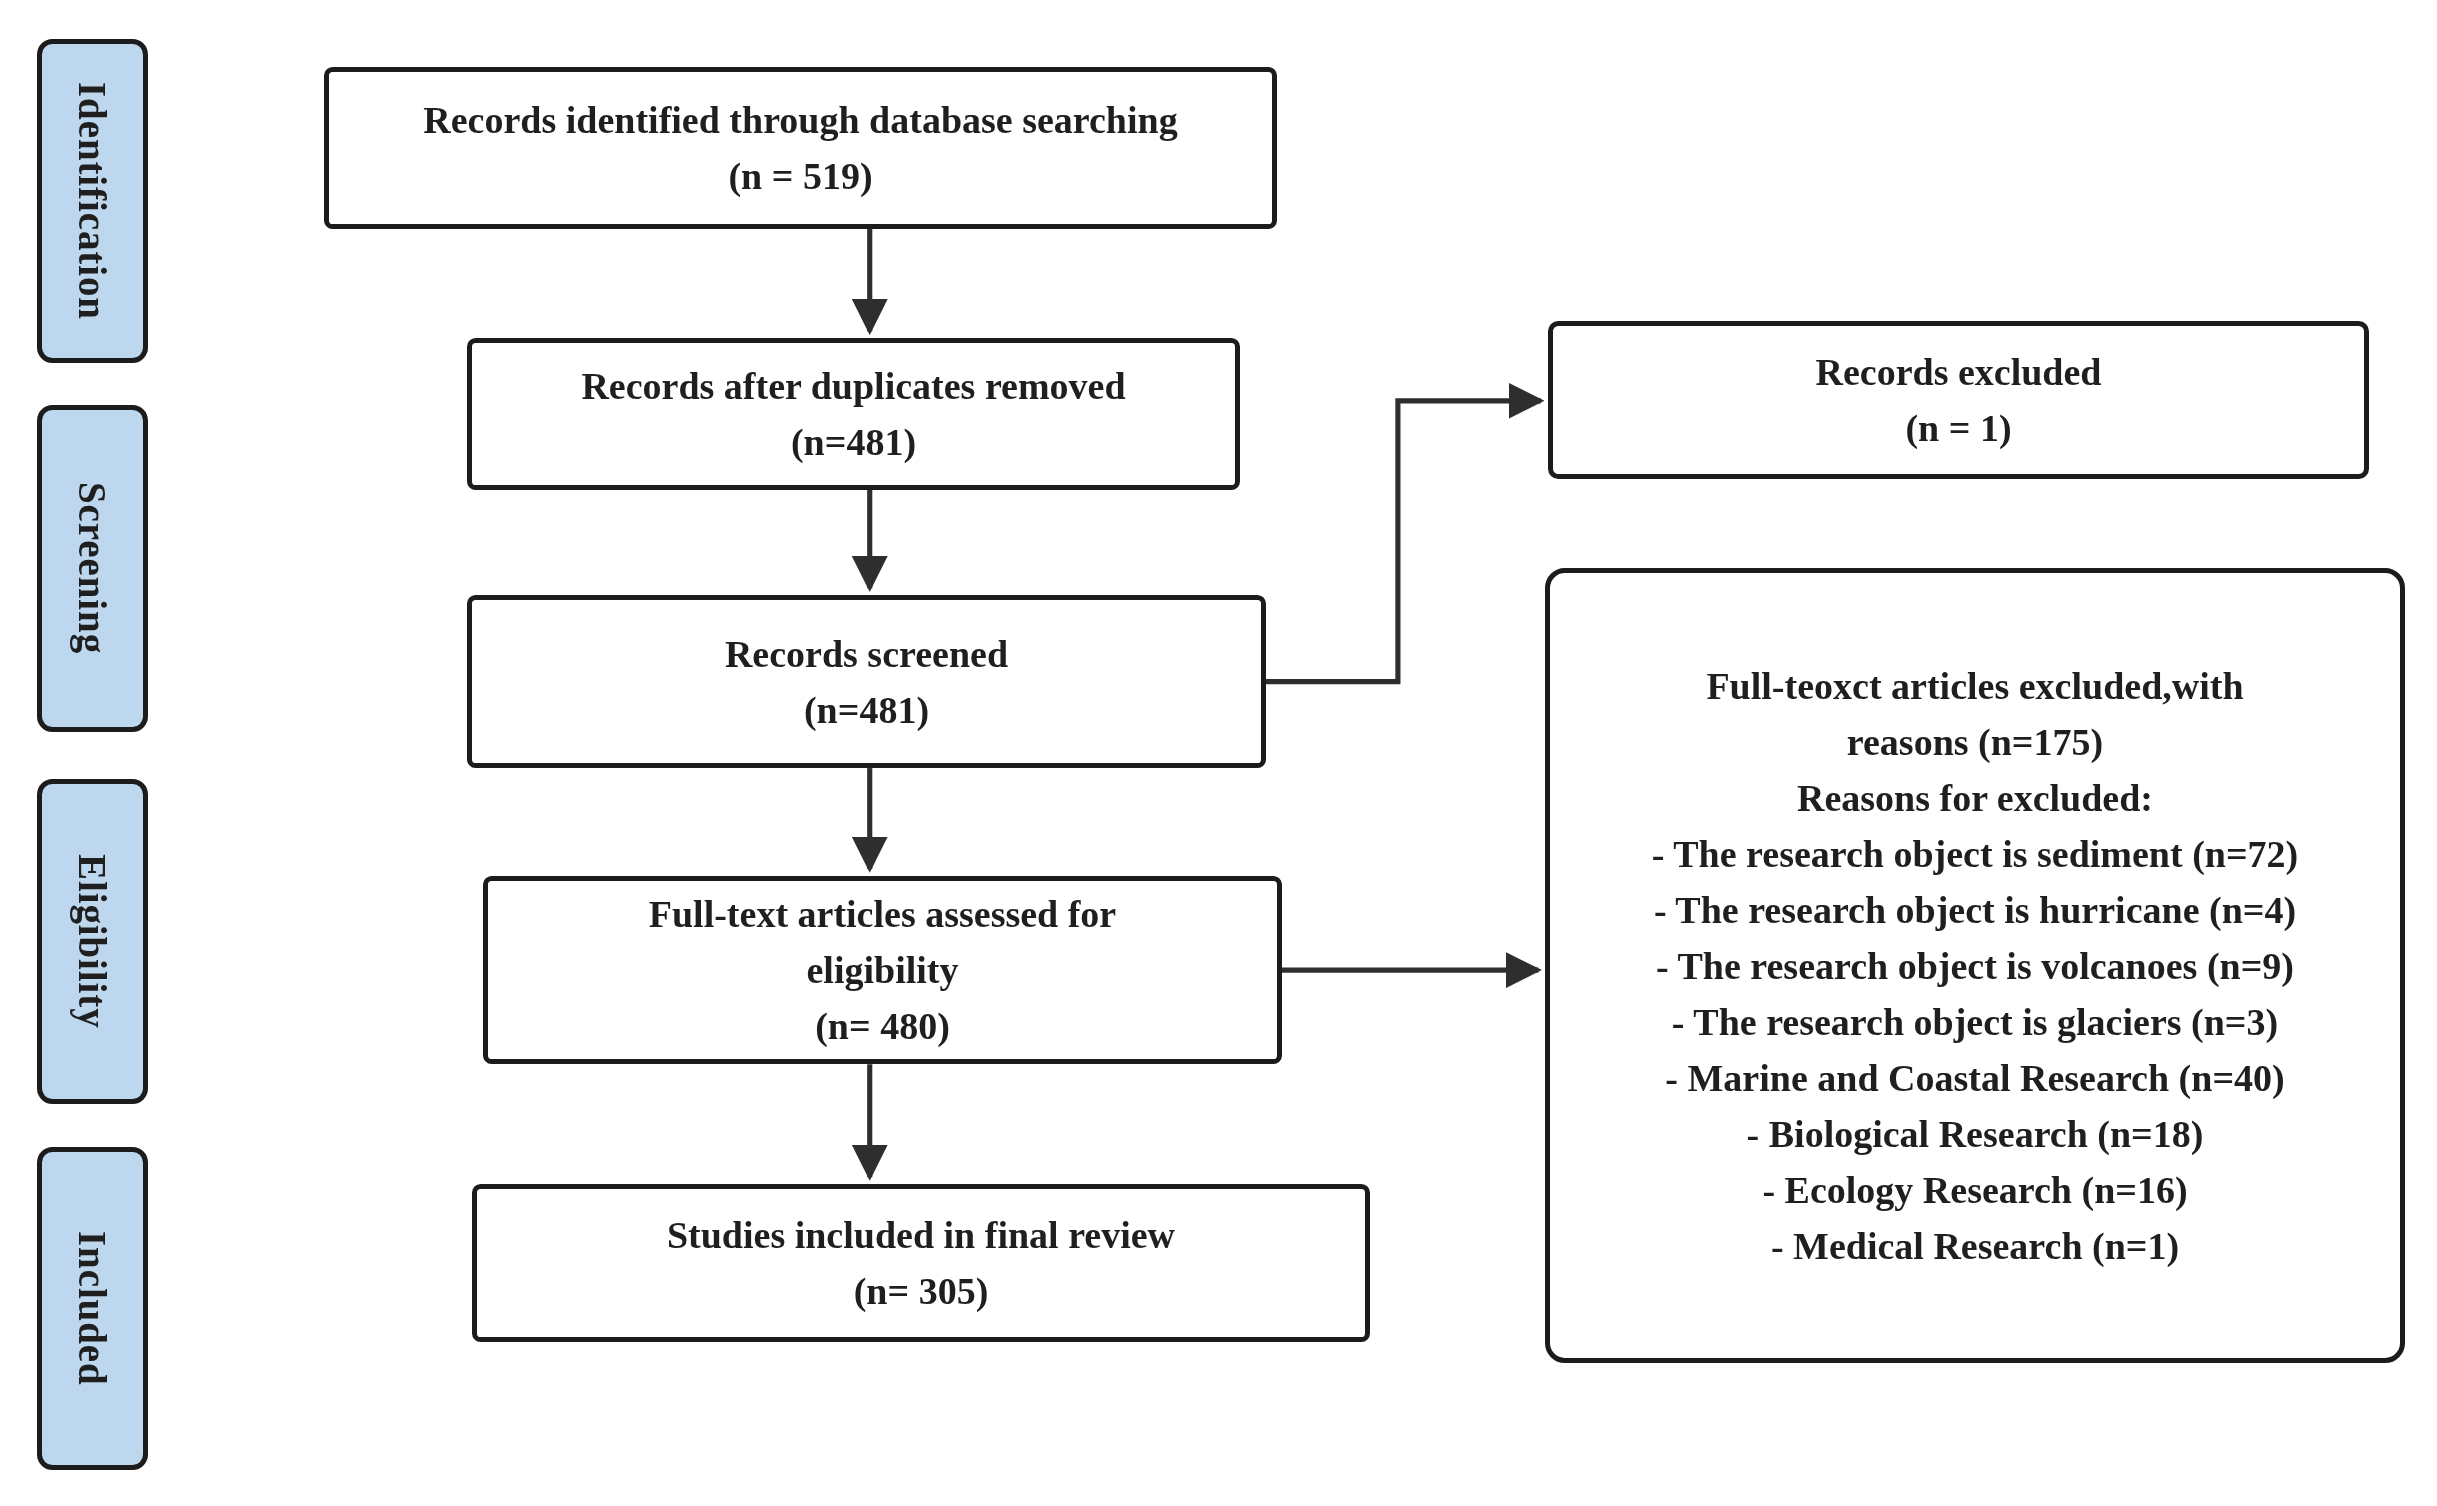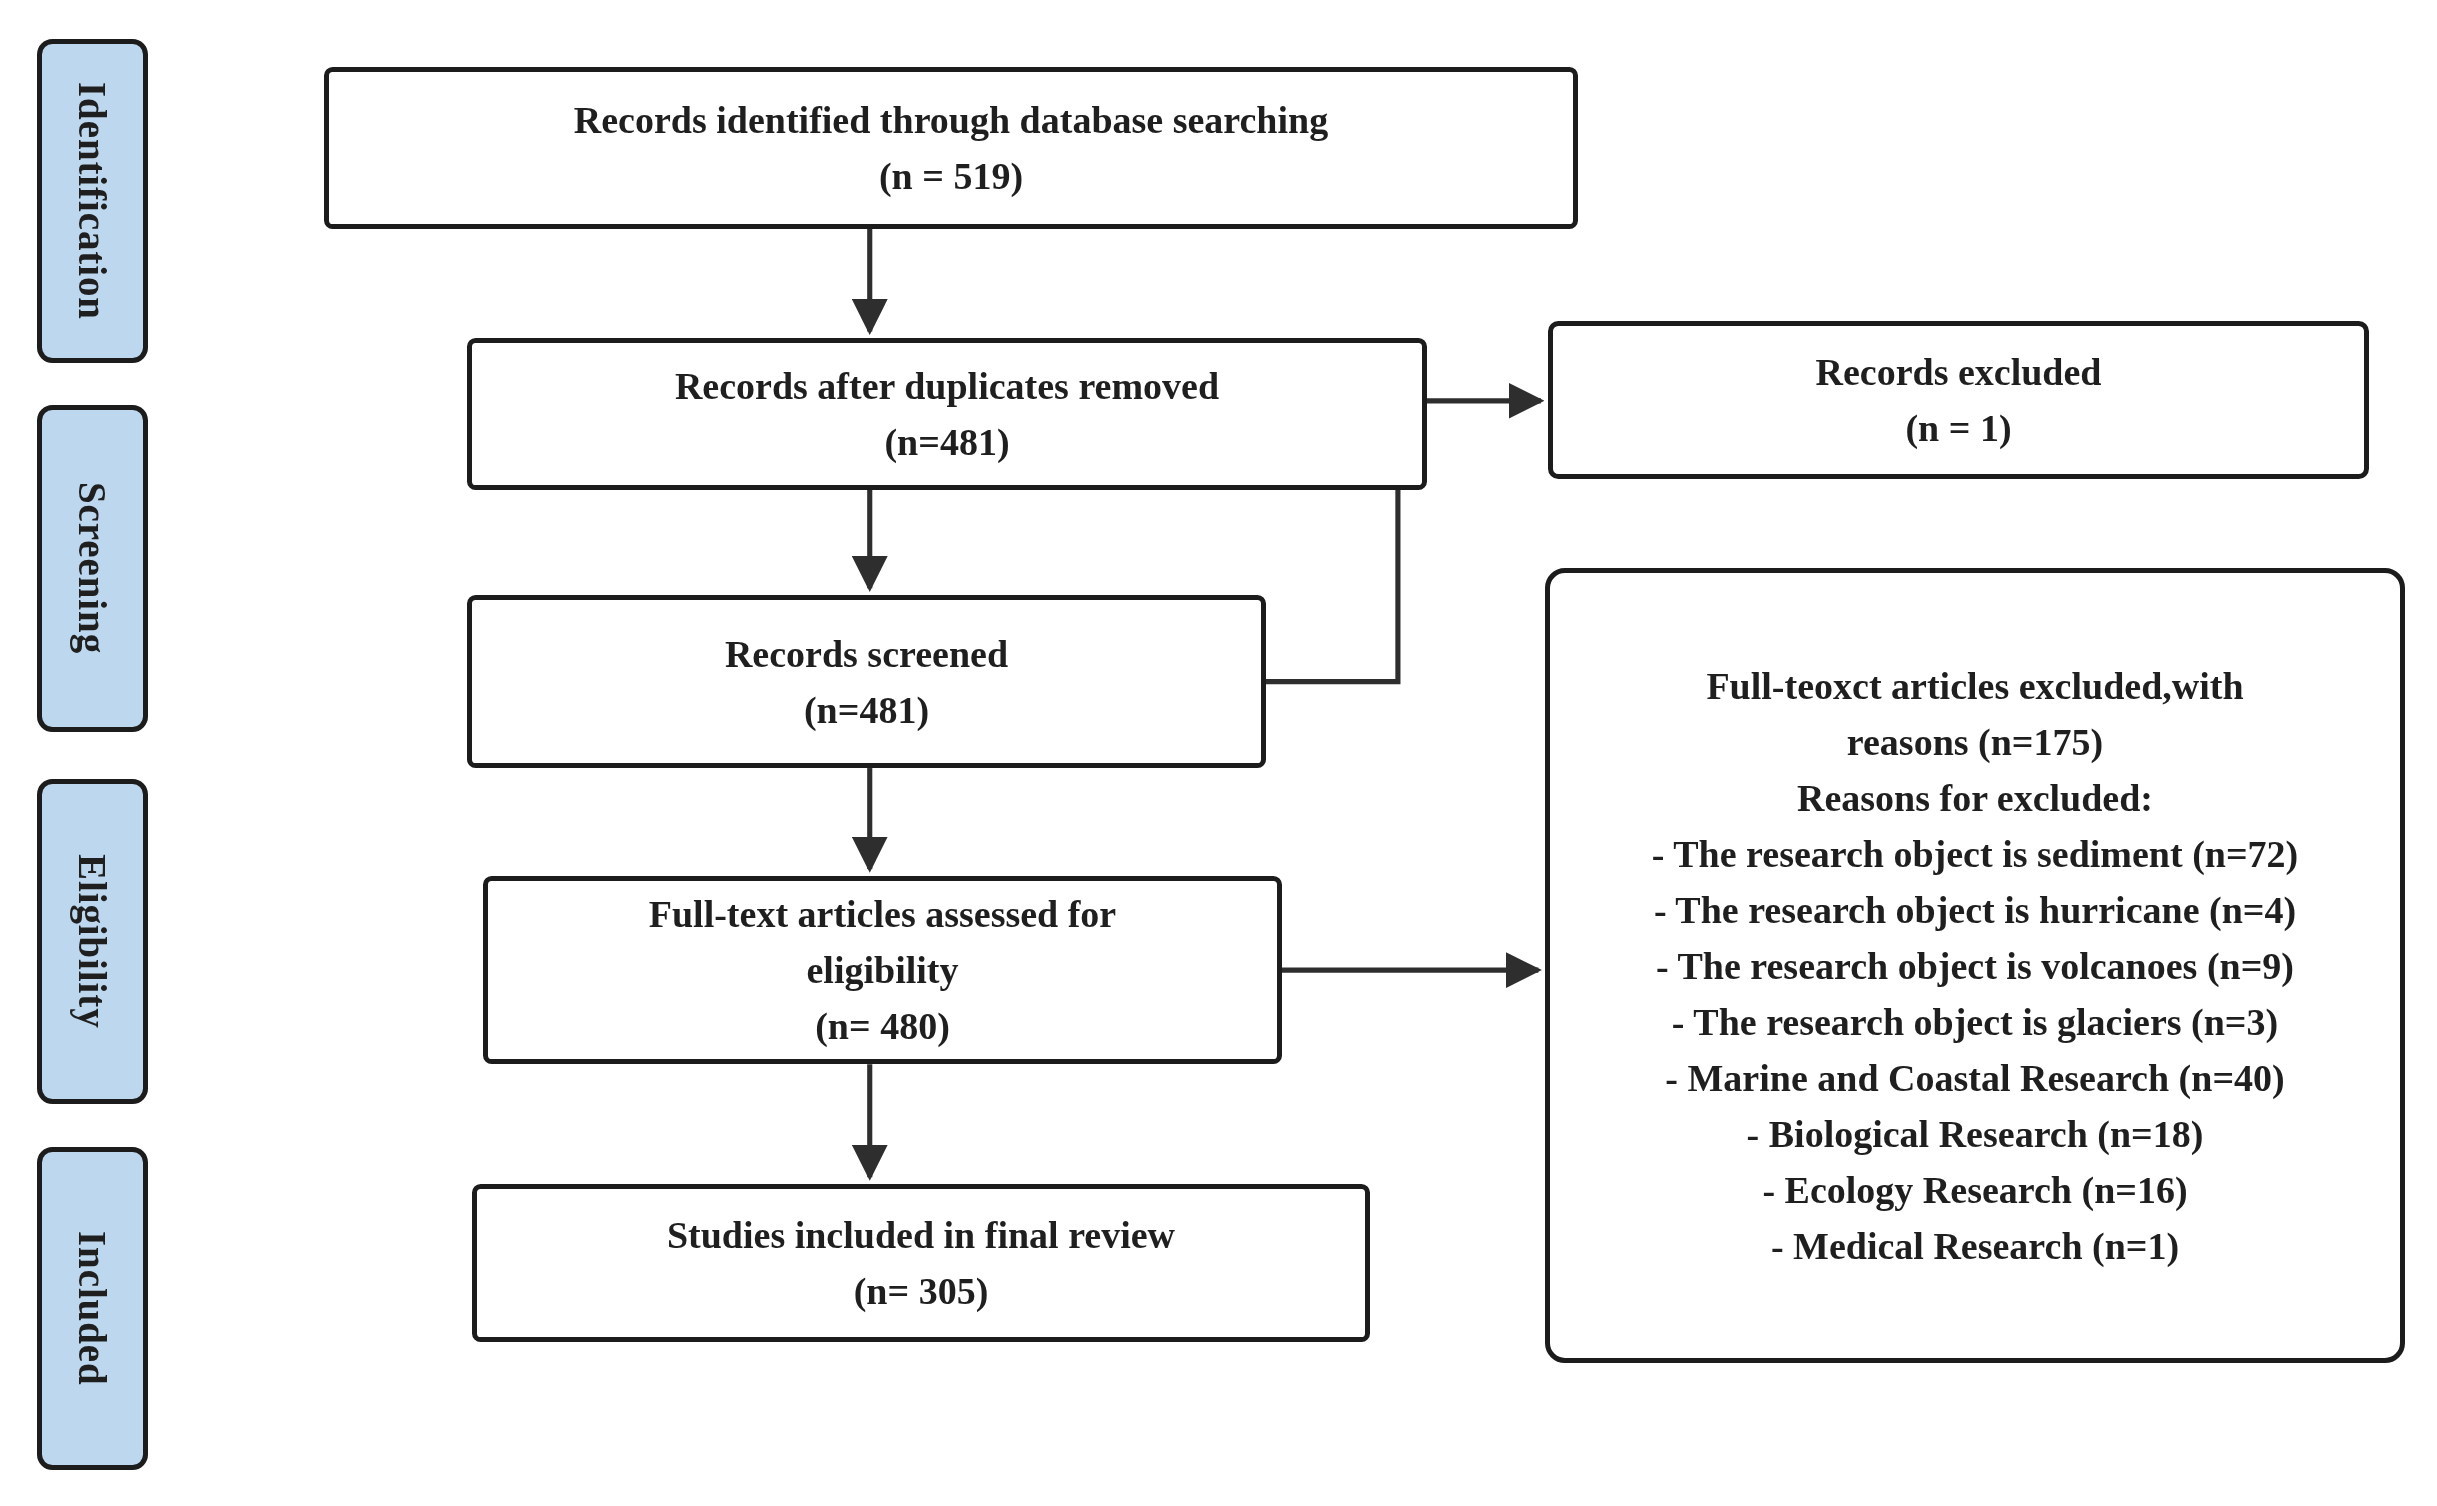--- a/index.html
+++ b/index.html
@@ -61,22 +61,22 @@
     text-orientation:mixed;
     letter-spacing:0.9px;
     white-space:nowrap;
   }
 
   #stage-identification{ top:39px;  height:324px; }
   #stage-screening     { top:405px; height:327px; }
   #stage-eligibility   { top:779px; height:325px; }
   #stage-included      { top:1147px;height:323px; }
 
-  #box-records-identified{ left:324px; top:67px;   width:1254px; height:162px; }
-  #box-duplicates-removed{ left:467px; top:338px;  width:960px;  height:152px; }
+  #box-records-identified{ left:324px; top:67px;   width:953px; height:162px; }
+  #box-duplicates-removed{ left:467px; top:338px;  width:773px;  height:152px; }
   #box-records-screened  { left:467px; top:595px;  width:799px;  height:173px; }
   #box-fulltext-assessed { left:483px; top:876px; width:799px;  height:188px; }
   #box-studies-included  { left:472px; top:1184px; width:898px;  height:158px; }
 
   #box-records-excluded  { left:1548px; top:321px; width:821px;  height:158px; border-radius:10.3px; }
   #box-fulltext-excluded { left:1545px; top:568px; width:860px; height:795px; border-radius:20px; font-size:38px; line-height:56px; }
 </style>
 </head>
 <body>
 

